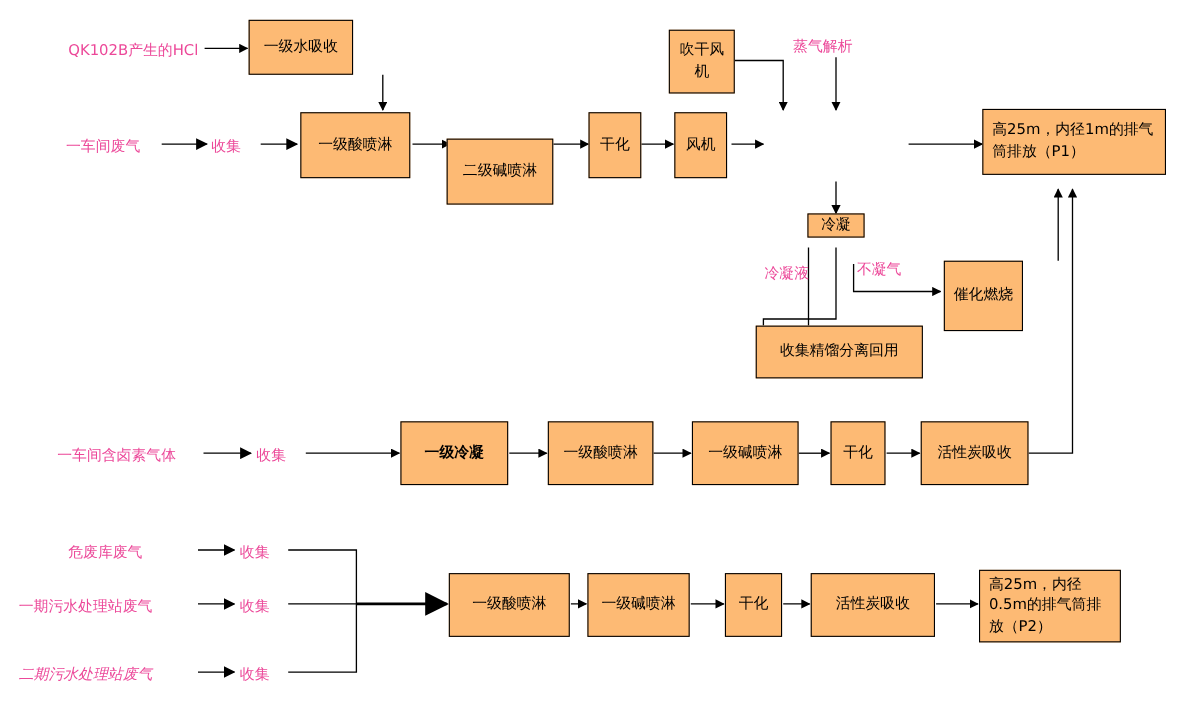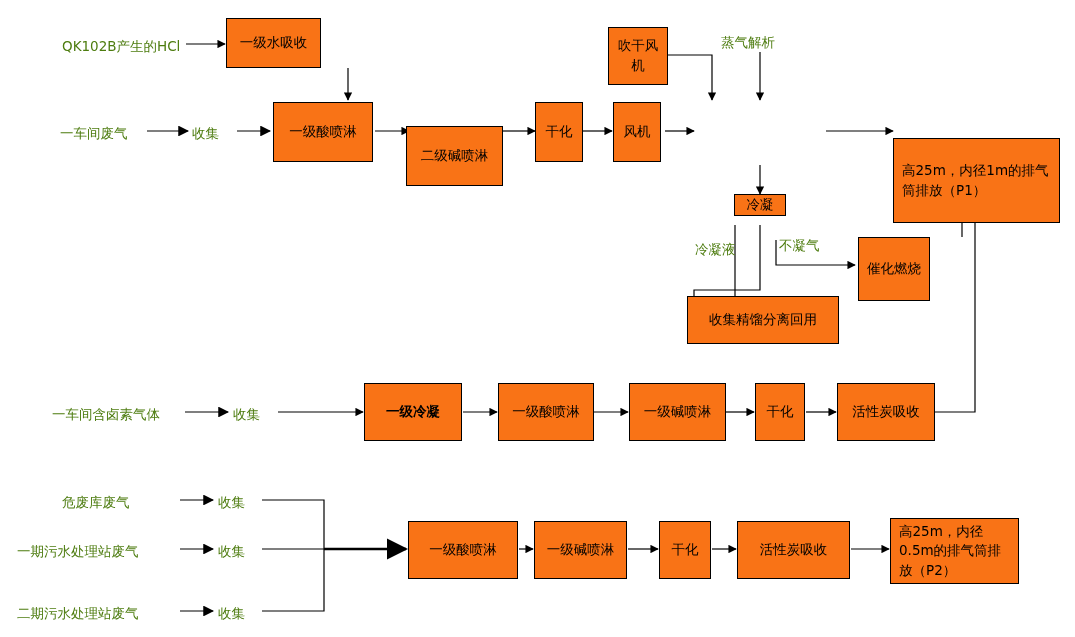--- a/index.html
+++ b/index.html
@@ -13,41 +13,41 @@
   #diagram {
     position: relative;
     width: 1075px;
     height: 637px;
     background: #ffffff;
     overflow: hidden;
   }
   .box {
     position: absolute;
     border: 1px solid #000000;
-    background: #f97316;
+    background: #fdba74;
     box-sizing: border-box;
     display: flex;
     align-items: center;
     justify-content: center;
     text-align: center;
     font-size: 13.5px;
     line-height: 1.45;
     color: #000000;
     padding: 2px 4px;
   }
   .box.left-align {
     text-align: left;
     justify-content: flex-start;
     padding-left: 8px;
   }
   .label {
     position: absolute;
     font-size: 13.5px;
     line-height: 1.45;
-    color: #4d7c0f;
+    color: #ec4899;
     white-space: nowrap;
   }
   svg.lines {
     position: absolute;
     left: 0;
     top: 0;
     width: 1075px;
     height: 637px;
     pointer-events: none;
   }
@@ -139,41 +139,41 @@
   <div class="box" style="left:226px; top:18px; width:95px; height:50px;">一级水吸收</div>
 
   <div class="label" style="left:60px; top:124px;">一车间废气</div>
   <div class="label" style="left:192px; top:124px;">收集</div>
   <div class="box" style="left:273px; top:102px; width:100px; height:60px;">一级酸喷淋</div>
   <div class="box" style="left:406px; top:102px; width:97px; height:60px;margin-top:24px;">二级碱喷淋</div>
   <div class="box" style="left:535px; top:102px; width:48px; height:60px;">干化</div>
   <div class="box" style="left:613px; top:102px; width:48px; height:60px;">风机</div>
   <div class="box" style="left:608px; top:27px; width:60px; height:58px;">吹干风机</div>
   <div class="label" style="left:721px; top:33px;">蒸气解析</div>
-  <div class="box left-align" style="left:893px; top:99px; width:167px; height:85px;margin-top:39px;">高25m，内径1m的排气筒排放（P1）</div>
+  <div class="box left-align" style="left:893px; top:99px; width:167px; height:60px;">高25m，内径1m的排气筒排放（P1）</div>
 
   <div class="box" style="left:734px; top:194px; width:52px; height:22px;">冷凝</div>
   <div class="label" style="left:695px; top:240px;">冷凝液</div>
   <div class="label" style="left:779px; top:236px;">不凝气</div>
   <div class="box" style="left:687px; top:296px; width:152px; height:48px;">收集精馏分离回用</div>
   <div class="box" style="left:858px; top:237px; width:72px; height:64px;">催化燃烧</div>
 
   <div class="label" style="left:52px; top:405px;">一车间含卤素气体</div>
   <div class="label" style="left:233px; top:405px;">收集</div>
   <div class="box" style="left:364px; top:383px; width:98px; height:58px;font-weight:bold;">一级冷凝</div>
   <div class="box" style="left:498px; top:383px; width:96px; height:58px;">一级酸喷淋</div>
   <div class="box" style="left:629px; top:383px; width:97px; height:58px;">一级碱喷淋</div>
   <div class="box" style="left:755px; top:383px; width:50px; height:58px;">干化</div>
   <div class="box" style="left:837px; top:383px; width:98px; height:58px;">活性炭吸收</div>
 
   <div class="label" style="left:62px; top:493px;">危废库废气</div>
   <div class="label" style="left:218px; top:493px;">收集</div>
   <div class="label" style="left:17px; top:542px;">一期污水处理站废气</div>
   <div class="label" style="left:218px; top:542px;">收集</div>
-  <div class="label" style="left:17px; top:604px;">二期污水处理站废气</div>
+  <div class="label" style="left:17px; top:604px;font-style:italic;">二期污水处理站废气</div>
   <div class="label" style="left:218px; top:604px;">收集</div>
 
   <div class="box" style="left:408px; top:521px; width:110px; height:58px;">一级酸喷淋</div>
   <div class="box" style="left:534px; top:521px; width:93px; height:58px;">一级碱喷淋</div>
   <div class="box" style="left:659px; top:521px; width:52px; height:58px;">干化</div>
   <div class="box" style="left:737px; top:521px; width:113px; height:58px;">活性炭吸收</div>
   <div class="box left-align" style="left:890px; top:518px; width:129px; height:66px;">高25m，内径0.5m的排气筒排放（P2）</div>
 
 </div>
 

